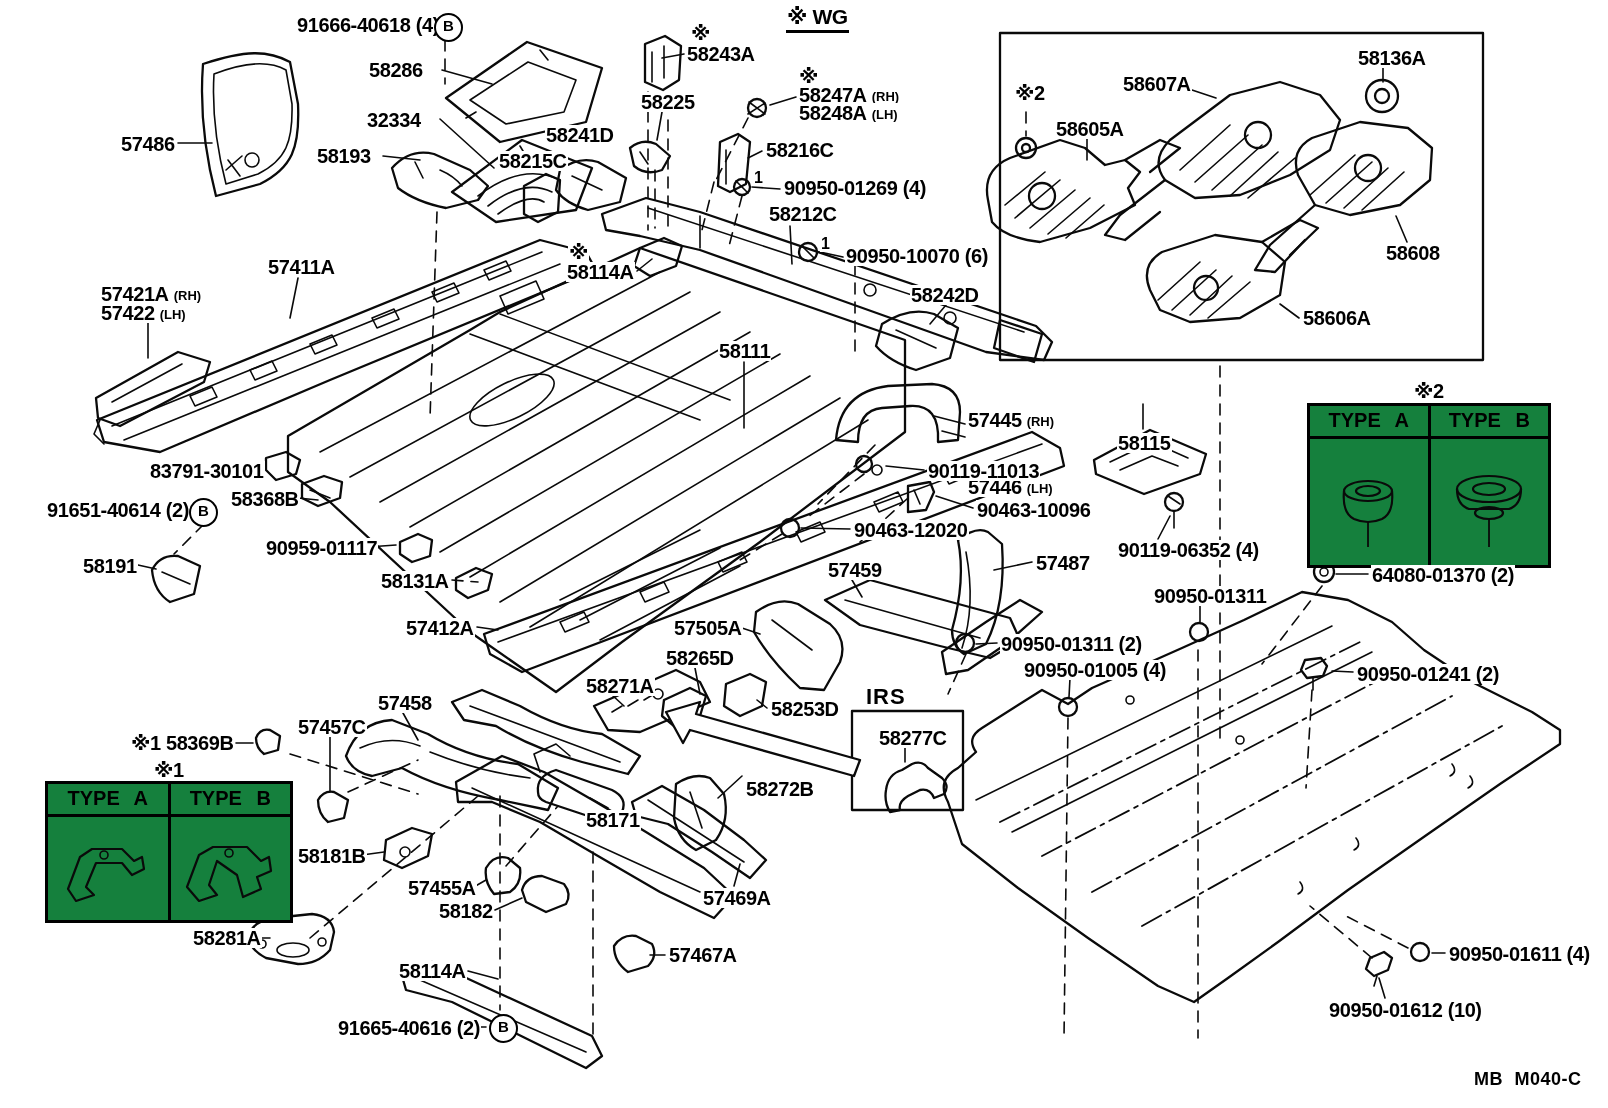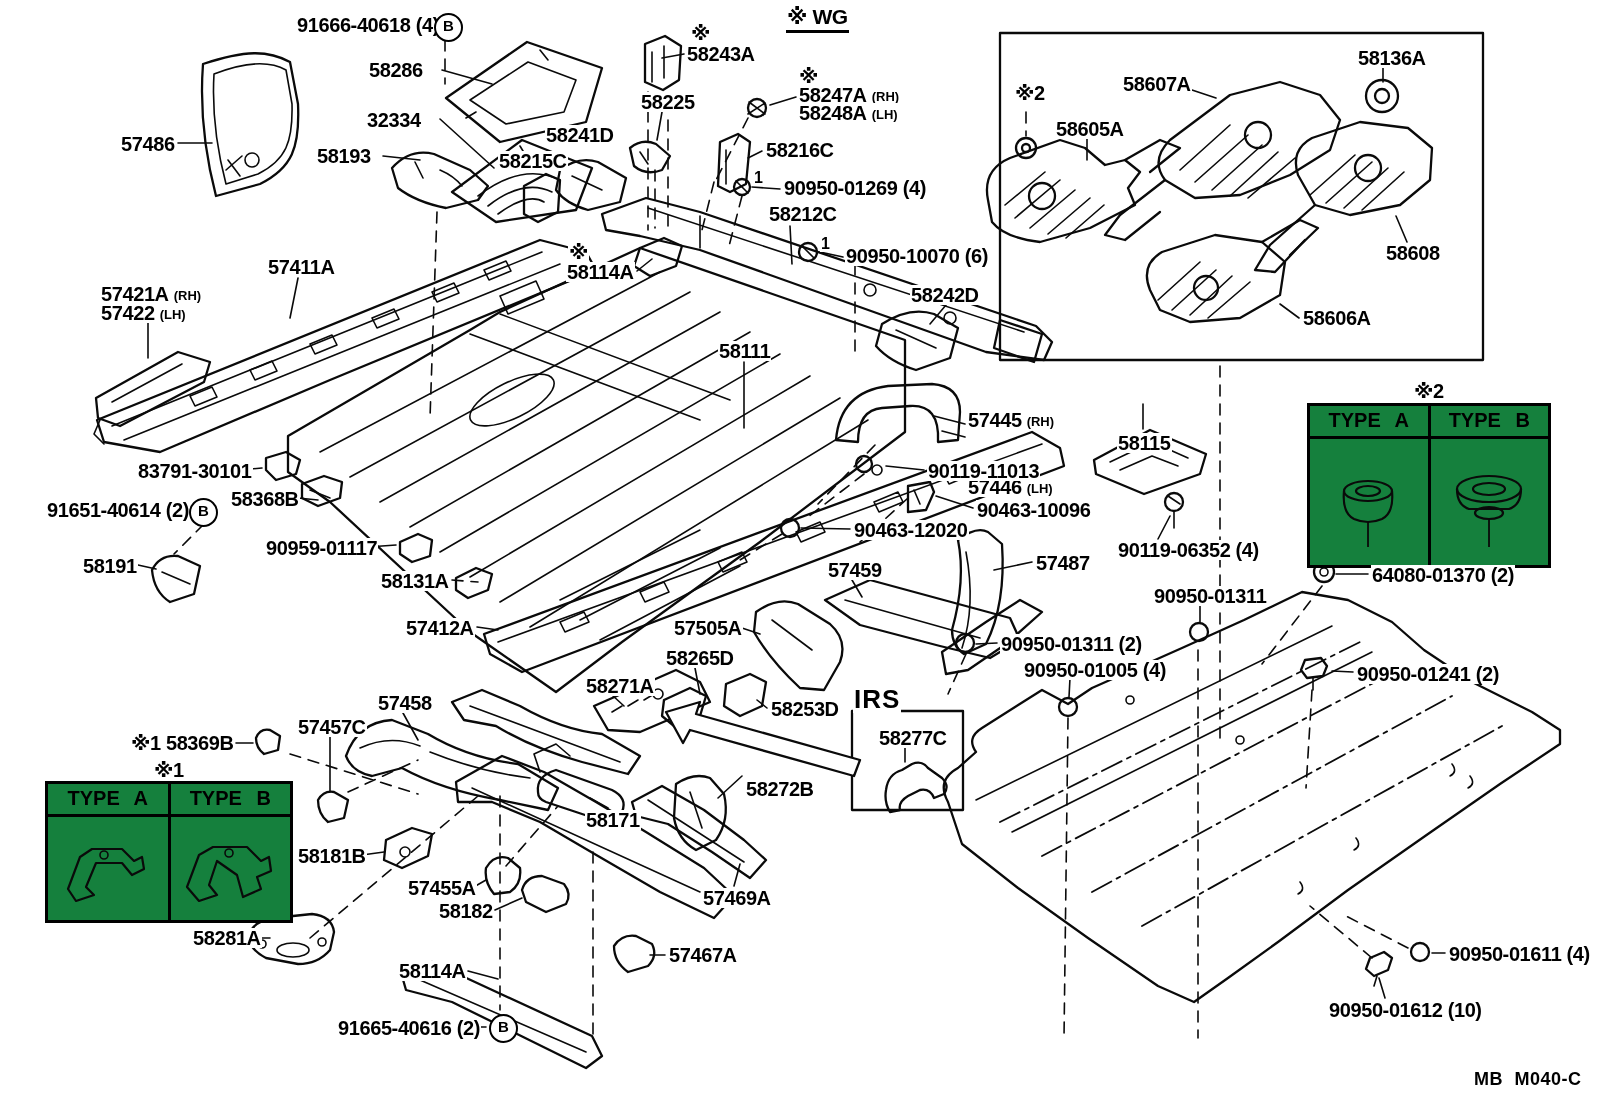--- a/index.html
+++ b/index.html
@@ -11,21 +11,21 @@
   #art .thin{stroke-width:1.6;}
   #art .dash{stroke-dasharray:11 8;}
   #art .dd{stroke-dasharray:22 6 4 6;stroke-width:1.8;}
   #art .fillw{fill:#ffffff;}
   #label-layer{position:absolute;left:0;top:0;width:100%;height:100%;}
   .lbl{position:absolute;font-weight:bold;font-size:20px;line-height:1.02;color:#000;
        letter-spacing:-0.4px;white-space:nowrap;background:#fff;padding:0 1px;}
   .lbl .sub{font-size:13px;letter-spacing:0;margin-left:5px;vertical-align:1px;}
   .wg{border-bottom:3px solid #000;padding-bottom:3px;font-size:21px;}
   .code{font-size:18px;letter-spacing:0.5px;word-spacing:6px;}
-  .irs-t{font-size:26px;letter-spacing:1px;}
+  .irs-t{font-size:22px;letter-spacing:1px;margin-left:12px;}
   .circledB{width:25px;height:25px;border:2.5px solid #000;border-radius:50%;text-align:center;
        font-size:15px;line-height:22px;padding:0;letter-spacing:0;}
   .tbl{position:absolute;border:3px solid #000;background:#15803d;display:flex;flex-direction:column;}
   .tbl-head{display:flex;border-bottom:3px solid #000;}
   .tbl-hcell{flex:1;text-align:center;font-weight:bold;font-size:20px;padding:3px 0 4px;word-spacing:9px;}
   .tbl-hcell + .tbl-hcell{border-left:3px solid #000;}
   .tbl-body{flex:1;display:flex;}
   .tbl-cell{flex:1;position:relative;}
   .tbl-cell + .tbl-cell{border-left:3px solid #000;}
   .tbl-cell svg{position:absolute;left:0;top:0;}
@@ -335,21 +335,21 @@
       <div class="lbl" style="left: 976px; top: 500px;"><span>90463-10096</span></div>
       <div class="lbl" style="left: 853px; top: 520px;"><span>90463-12020</span></div>
       <div class="lbl" style="left: 1117px; top: 540px;"><span>90119-06352 (4)</span></div>
       <div class="lbl" style="left: 827px; top: 560px;"><span>57459</span></div>
       <div class="lbl" style="left: 1035px; top: 553px;"><span>57487</span></div>
       <div class="lbl" style="left: 1153px; top: 586px;"><span>90950-01311</span></div>
       <div class="lbl" style="left: 1000px; top: 634px;"><span>90950-01311 (2)</span></div>
       <div class="lbl" style="left: 1023px; top: 660px;"><span>90950-01005 (4)</span></div>
       <div class="lbl" style="left: 1356px; top: 664px;"><span>90950-01241 (2)</span></div>
       <div class="lbl" style="left: 1371px; top: 565px;"><span>64080-01370 (2)</span></div>
-      <div class="lbl" style="left: 137px; top: 461px;"><span>83791-30101</span></div>
+      <div class="lbl" style="left: 149px; top: 461px;"><span>83791-30101</span></div>
       <div class="lbl" style="left: 230px; top: 489px;"><span>58368B</span></div>
       <div class="lbl" style="left: 46px; top: 500px;"><span>91651-40614 (2)</span></div>
       <div class="lbl circledB" style="left: 189px; top: 498px;"><span>B</span></div>
       <div class="lbl" style="left: 265px; top: 538px;"><span>90959-01117</span></div>
       <div class="lbl" style="left: 82px; top: 556px;"><span>58191</span></div>
       <div class="lbl" style="left: 380px; top: 571px;"><span>58131A</span></div>
       <div class="lbl" style="left: 405px; top: 618px;"><span>57412A</span></div>
       <div class="lbl" style="left: 673px; top: 618px;"><span>57505A</span></div>
       <div class="lbl" style="left: 665px; top: 648px;"><span>58265D</span></div>
       <div class="lbl" style="left: 585px; top: 676px;"><span>58271A</span></div>

